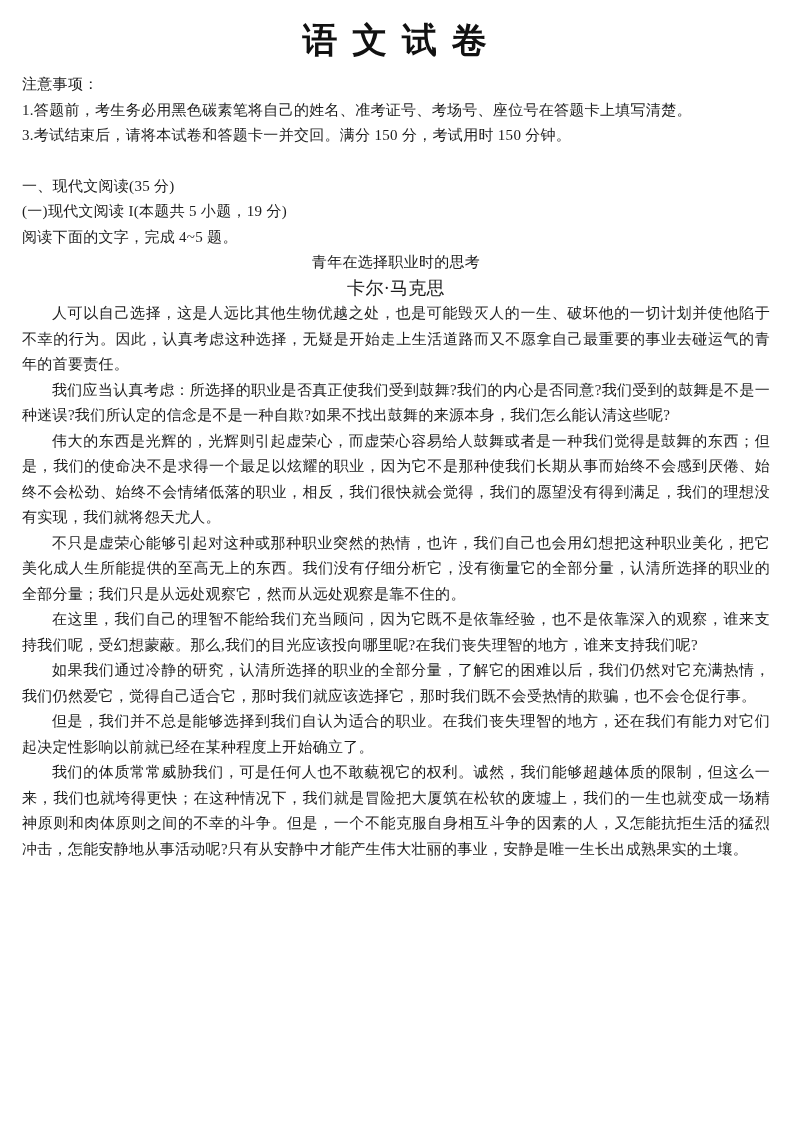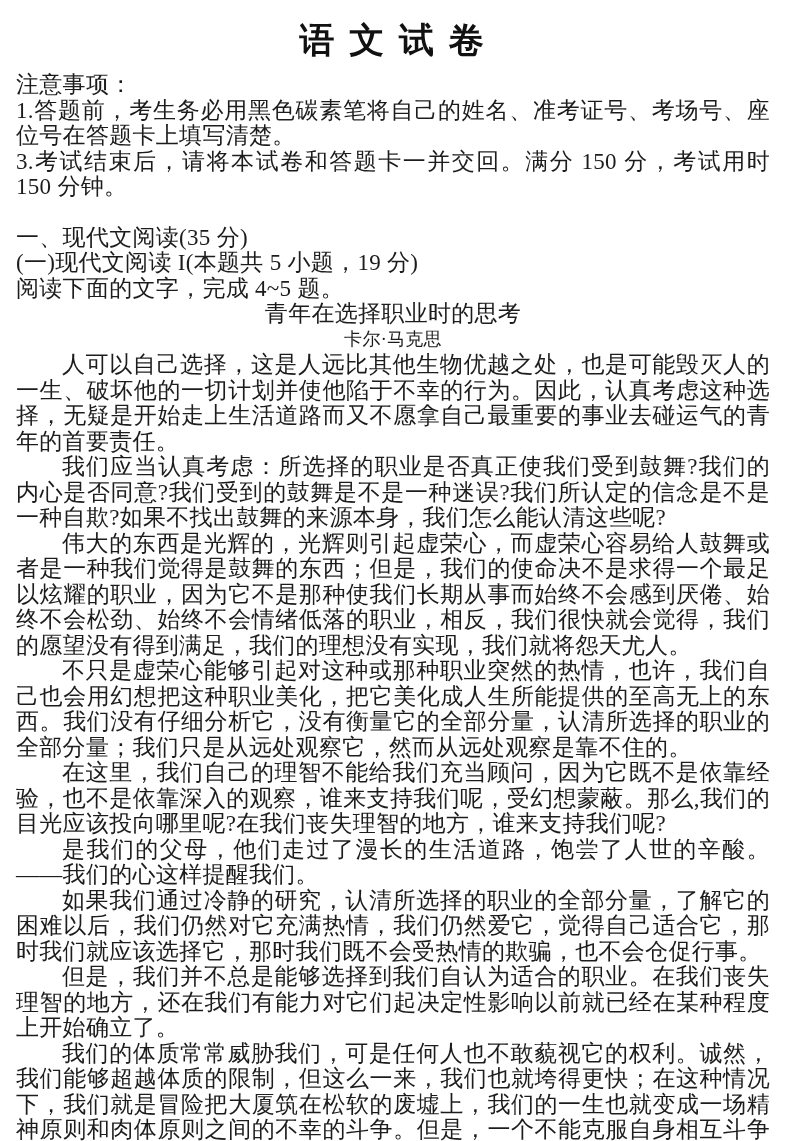--- a/index.html
+++ b/index.html
@@ -7,34 +7,34 @@
     width: 800px;
     height: 1141px;
     background: #ffffff;
     overflow: hidden;
     font-family: "Liberation Serif", "DejaVu Serif", serif;
     color: #1c1c1c;
   }
   .page {
     width: 800px;
     height: 1141px;
-    padding: 18px 30px 0 16px;
+    padding: 18px 30px 0 22px;
     overflow: hidden;
   }
   .doc-title {
     text-align: center;
     font-size: 35px;
     font-weight: 700;
     line-height: 46px;
     letter-spacing: 3px;
     margin-bottom: 8px;
     color: #111;
   }
   .line {
-    font-size: 23px;
+    font-size: 15px;
     line-height: 25.5px;
     text-align: justify;
     letter-spacing: 0.3px;
   }
   .notice-heading { font-weight: 400; }
   .reading-section { margin-top: 25px; }
   .passage-title {
     text-align: right;
     text-align-last: center;
     font-weight: 500;
@@ -66,20 +66,19 @@
   </section>
 
   <section>
     <p class="line passage-title">青年在选择职业时的思考</p>
     <p class="line passage-author">卡尔·马克思</p>
     <p class="line para">人可以自己选择，这是人远比其他生物优越之处，也是可能毁灭人的一生、破坏他的一切计划并使他陷于不幸的行为。因此，认真考虑这种选择，无疑是开始走上生活道路而又不愿拿自己最重要的事业去碰运气的青年的首要责任。</p>
     <p class="line para">我们应当认真考虑：所选择的职业是否真正使我们受到鼓舞?我们的内心是否同意?我们受到的鼓舞是不是一种迷误?我们所认定的信念是不是一种自欺?如果不找出鼓舞的来源本身，我们怎么能认清这些呢?</p>
     <p class="line para">伟大的东西是光辉的，光辉则引起虚荣心，而虚荣心容易给人鼓舞或者是一种我们觉得是鼓舞的东西；但是，我们的使命决不是求得一个最足以炫耀的职业，因为它不是那种使我们长期从事而始终不会感到厌倦、始终不会松劲、始终不会情绪低落的职业，相反，我们很快就会觉得，我们的愿望没有得到满足，我们的理想没有实现，我们就将怨天尤人。</p>
     <p class="line para">不只是虚荣心能够引起对这种或那种职业突然的热情，也许，我们自己也会用幻想把这种职业美化，把它美化成人生所能提供的至高无上的东西。我们没有仔细分析它，没有衡量它的全部分量，认清所选择的职业的全部分量；我们只是从远处观察它，然而从远处观察是靠不住的。</p>
     <p class="line para">在这里，我们自己的理智不能给我们充当顾问，因为它既不是依靠经验，也不是依靠深入的观察，谁来支持我们呢，受幻想蒙蔽。那么,我们的目光应该投向哪里呢?在我们丧失理智的地方，谁来支持我们呢?</p>
-    <p class="line para">是我们的父母，他们走过了漫长的生活道路，饱尝了人世的辛酸。——我们的心这样提醒我们。</p>
     <p class="line para">如果我们通过冷静的研究，认清所选择的职业的全部分量，了解它的困难以后，我们仍然对它充满热情，我们仍然爱它，觉得自己适合它，那时我们就应该选择它，那时我们既不会受热情的欺骗，也不会仓促行事。</p>
     <p class="line para">但是，我们并不总是能够选择到我们自认为适合的职业。在我们丧失理智的地方，还在我们有能力对它们起决定性影响以前就已经在某种程度上开始确立了。</p>
     <p class="line para">我们的体质常常威胁我们，可是任何人也不敢藐视它的权利。诚然，我们能够超越体质的限制，但这么一来，我们也就垮得更快；在这种情况下，我们就是冒险把大厦筑在松软的废墟上，我们的一生也就变成一场精神原则和肉体原则之间的不幸的斗争。但是，一个不能克服自身相互斗争的因素的人，又怎能抗拒生活的猛烈冲击，怎能安静地从事活动呢?只有从安静中才能产生伟大壮丽的事业，安静是唯一生长出成熟果实的土壤。</p>
 
   </section>
 
 </div>
 
 </body></html>

